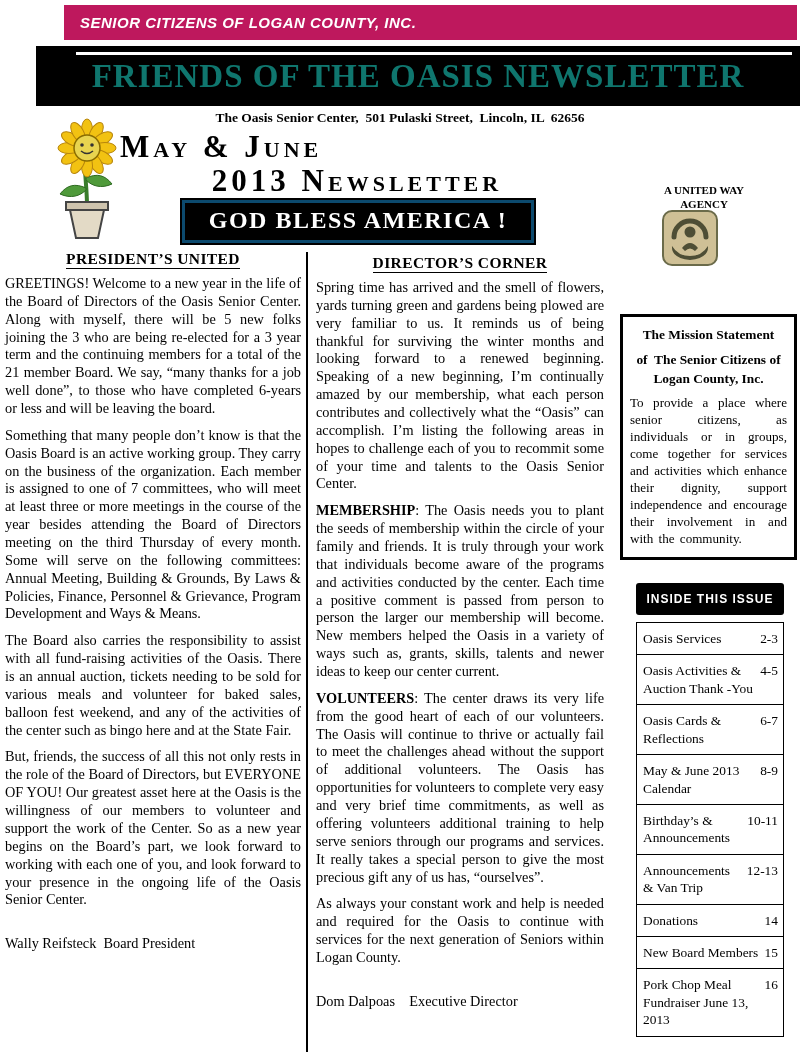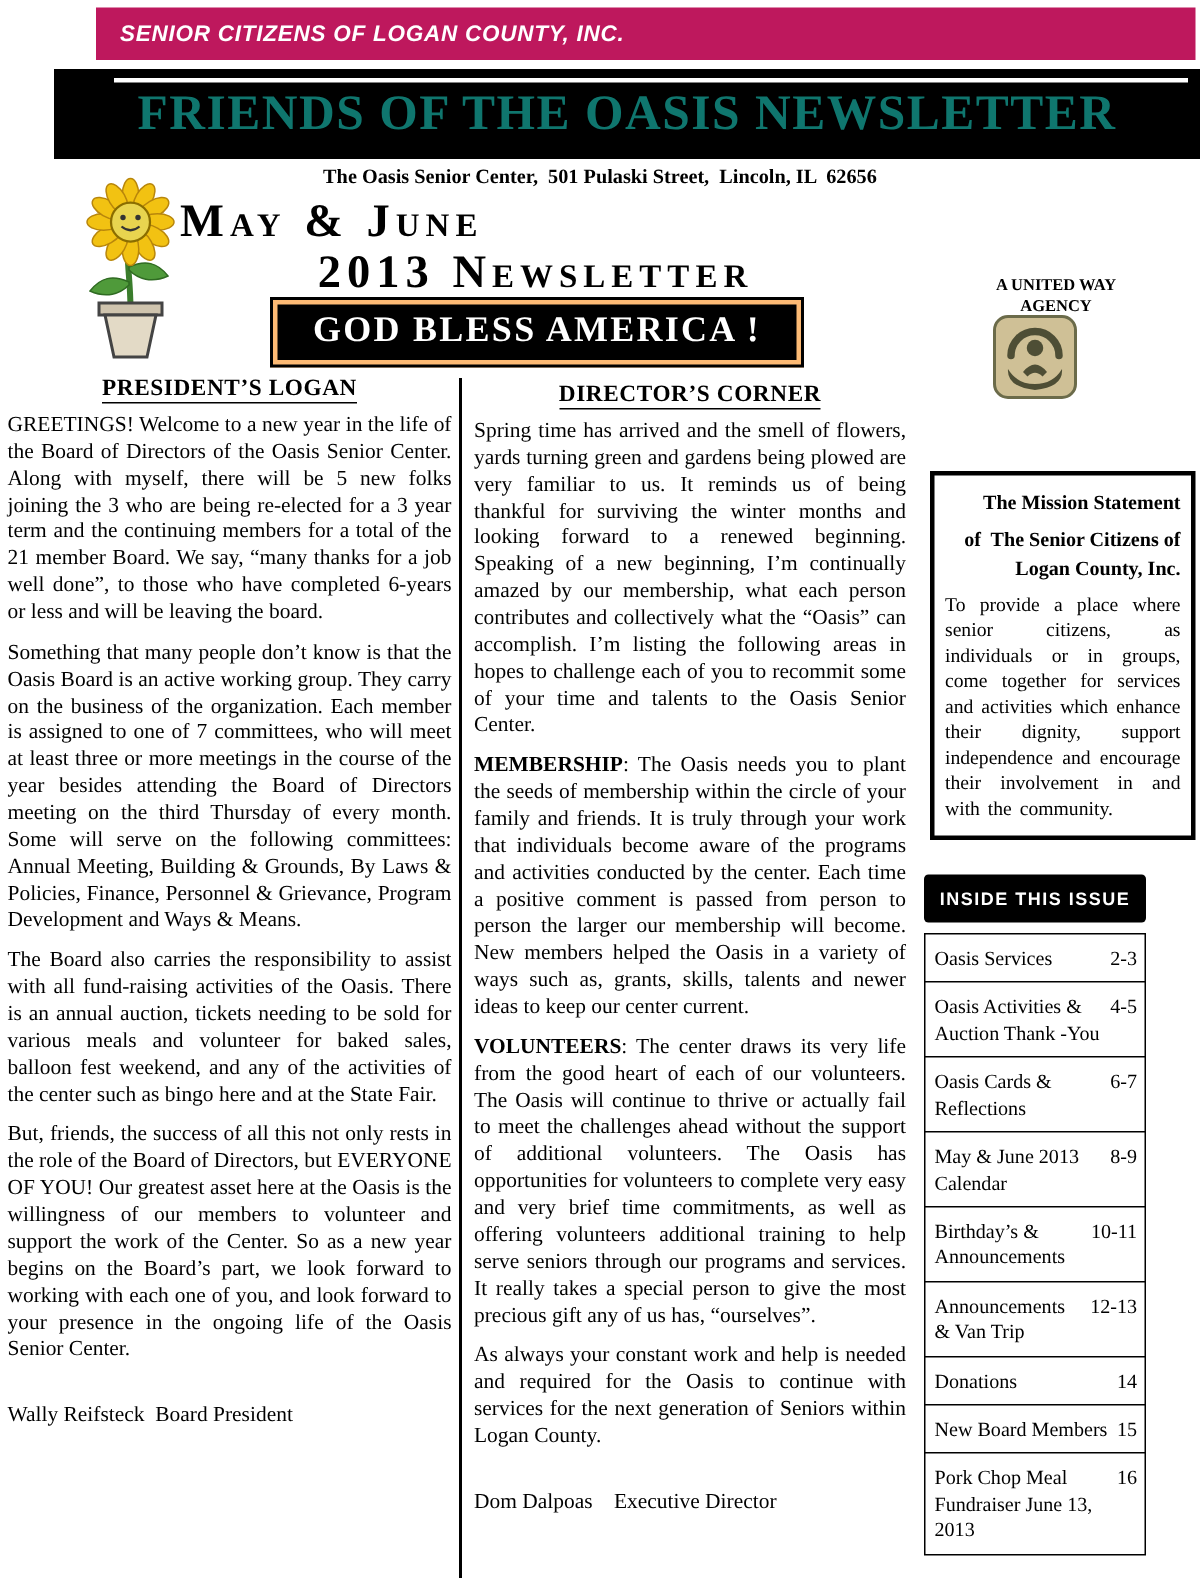--- a/index.html
+++ b/index.html
@@ -16,46 +16,46 @@
   .title-text{position:absolute;left:0;right:0;top:12px;text-align:center;color:#0f766e;
               font-weight:bold;font-size:33px;letter-spacing:1px;}
   .address{position:absolute;top:110px;left:0;width:800px;text-align:center;
            font-weight:bold;font-size:13.5px;white-space:pre-wrap;}
   .issue-month{position:absolute;top:129px;left:120px;width:500px;
                font-weight:bold;font-size:31px;font-variant:small-caps;letter-spacing:4px;}
   .issue-year{position:absolute;top:163px;left:107px;width:500px;text-align:center;
               font-weight:bold;font-size:31px;font-variant:small-caps;letter-spacing:4px;}
   .sunflower{position:absolute;left:46px;top:118px;width:82px;height:124px;}
   .god-bless{position:absolute;left:180px;top:198px;width:356px;border:2px solid #000;
-             background:#fdba74;padding:3px;box-sizing:border-box;}
+             background:#0c4a6e;padding:3px;box-sizing:border-box;}
   .god-bless-inner{background:#000;color:#fff;text-align:center;font-weight:bold;
                    font-size:24px;letter-spacing:1.5px;padding:4px 0 6px;}
   .uw-text{position:absolute;left:644px;top:184px;width:120px;text-align:center;
            font-weight:bold;font-size:11px;line-height:1.25;}
   .uw-logo{position:absolute;left:662px;top:210px;width:56px;height:56px;}
 
   
   .col{position:absolute;top:250px;}
   .col-left{left:5px;width:296px;}
   .col-mid{left:316px;top:254px;width:288px;}
   .col-heading{text-align:center;font-size:15.5px;font-weight:bold;margin-bottom:7px;}
   .heading-underline{border-bottom:1.5px solid #000;padding-bottom:1px;letter-spacing:.4px;}
   .body-par{margin:0 0 9px;text-align:justify;font-size:14.3px;line-height:1.25;}
   .lead{font-weight:bold;}
   .signature{margin-top:26px;font-size:14.3px;white-space:pre-wrap;}
   .divider{position:absolute;left:306px;top:252px;width:2px;height:800px;background:#000;}
 
   
   .mission-box{position:absolute;left:620px;top:314px;width:177px;box-sizing:border-box;
                border:3px solid #000;padding:9px 7px 10px;background:#fff;}
-  .mission-title{text-align:right;font-weight:bold;font-size:13.4px;line-height:1.4;white-space:pre-wrap;}
+  .mission-title{text-align:center;font-weight:bold;font-size:13.4px;line-height:1.4;white-space:pre-wrap;}
   .mission-title.mt1{margin-bottom:6px;}
   .mission-body{margin-top:6px;text-align:justify;font-size:13.1px;line-height:1.3;word-spacing:2px;}
 
-  .toc{position:absolute;left:616px;top:583px;width:148px;box-sizing:border-box;}
+  .toc{position:absolute;left:636px;top:583px;width:148px;box-sizing:border-box;}
   .toc-header{background:#000;color:#fff;text-align:center;border-radius:3px;
               font-family:"Liberation Sans","DejaVu Sans",sans-serif;font-weight:bold;
               font-size:12px;letter-spacing:1px;padding:9px 0;}
   .toc-rows{margin-top:8px;}
   .toc-row{display:flex;justify-content:flex-start;align-items:flex-start;
            border:1px solid #000;margin-top:-1px;padding:7px 5px 7px 6px;
            font-size:13.4px;line-height:1.3;background:#fff;}
   .toc-label{flex:1;padding-right:3px;max-width:128px;}
   .toc-pages{white-space:nowrap;}
 </style>
@@ -116,21 +116,21 @@
       <rect x="1" y="1" width="54" height="54" rx="9" fill="#cfc096" stroke="#6b6b4a" stroke-width="2"></rect>
       <path d="M12 27 A16 16 0 0 1 44 27" fill="none" stroke="#4e4e35" stroke-width="5" stroke-linecap="round"></path>
       <circle cx="28" cy="22" r="5.5" fill="#4e4e35"></circle>
       <path d="M20 38 Q28 28 36 38 L33 41 Q28 36 23 41 Z" fill="#4e4e35"></path>
       <path d="M10 36 Q9 48 28 50 Q47 48 46 36 Q40 46 28 46 Q16 46 10 36 Z" fill="#4e4e35"></path>
     </svg>
   </div>
 
   <div class="col col-left">
     <div class="col-heading">
-      <span class="heading-underline">PRESIDENT’S LOGAN</span>
+      <span class="heading-underline">PRESIDENT’S UNITED</span>
     </div>
     <p class="body-par">GREETINGS! Welcome to a new year in the life of the Board of Directors of the Oasis Senior Center. Along with myself, there will be 5 new folks joining the 3 who are being re-elected for a 3 year term and the continuing members for a total of the 21 member Board. We say, “many thanks for a job well done”, to those who have completed 6-years or less and will be leaving the board.</p>
     <p class="body-par">Something that many people don’t know is that the Oasis Board is an active working group. They carry on the business of the organization. Each member is assigned to one of 7 committees, who will meet at least three or more meetings in the course of the year besides attending the Board of Directors meeting on the third Thursday of every month. Some will serve on the following committees: Annual Meeting, Building &amp; Grounds, By Laws &amp; Policies, Finance, Personnel &amp; Grievance, Program Development and Ways &amp; Means.</p>
     <p class="body-par">The Board also carries the responsibility to assist with all fund-raising activities of the Oasis. There is an annual auction, tickets needing to be sold for various meals and volunteer for baked sales, balloon fest weekend, and any of the activities of the center such as bingo here and at the State Fair.</p>
     <p class="body-par">But, friends, the success of all this not only rests in the role of the Board of Directors, but EVERYONE OF YOU! Our greatest asset here at the Oasis is the willingness of our members to volunteer and support the work of the Center. So as a new year begins on the Board’s part, we look forward to working with each one of you, and look forward to your presence in the ongoing life of the Oasis Senior Center.</p>
     <p class="signature">Wally Reifsteck  Board President</p>
   </div>
 
   <div class="divider"></div>
 

